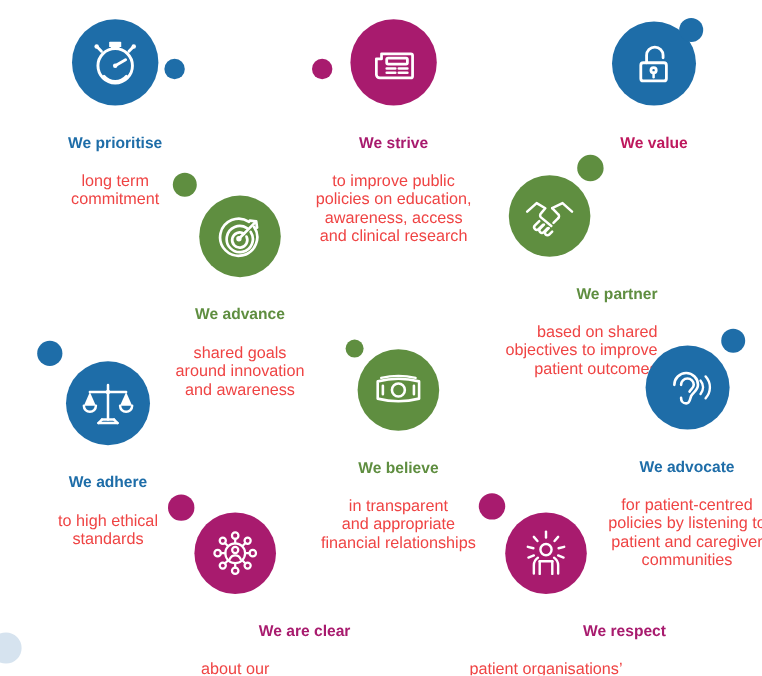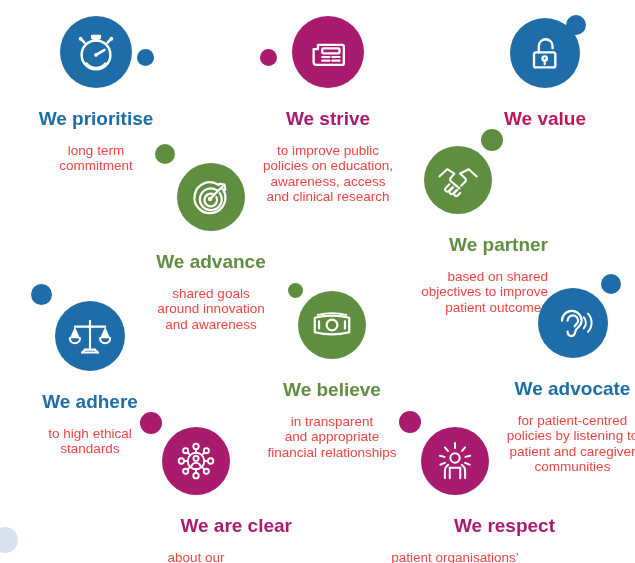--- a/index.html
+++ b/index.html
@@ -52,21 +52,21 @@
   .caption {
     margin-top: 7px;
     font-size: 13.5px;
     line-height: 15.5px;
     color: #333333;
     white-space: pre-line;
   }
   .caption .lead {
     font-weight: bold;
     display: block;
-    font-size: 19px;
+    font-size: 13px;
     line-height: 16.5px;
   }
   .caption .rest {
     display: block;
     color: #ef4444;
   }
 
   
   .corner-blob {
     position: absolute;
@@ -142,21 +142,21 @@
           </g>
         </svg>
       </div>
       <div class="accent-dot" style="left:96px; top:-3px; width:20px; height:20px; background:#1E6DA8;"></div>
     </div>
     <div class="caption">
       <span class="lead" style="color:#be185d;">We value</span>
     </div>
   </div>
 
-  <div class="value-item" style="left:125px; top:163px; width:172px;">
+  <div class="value-item" style="left:114px; top:163px; width:172px;">
     <div class="icon-wrap">
       <div class="icon-disc" style="width:68px; height:68px; background:#5F8E40;">
         <svg width="45" height="45" viewBox="0 0 64 64" aria-hidden="true">
           <g fill="none" stroke="#ffffff" stroke-width="3.2" stroke-linejoin="round" stroke-linecap="round">
             <path d="M48 20 a22 22 0 1 1 -6 -6"></path>
             <path d="M44 26 a15.5 15.5 0 1 1 -4.5 -4.5"></path>
             <path d="M39 31.5 a9 9 0 1 1 -3 -3.4"></path>
             <circle cx="30" cy="34" r="3.2" fill="#ffffff" stroke="none"></circle>
             <path d="M30 34 L49 15"></path>
             <path d="M43 12.5 L50.5 13.5 L51.5 21"></path>

